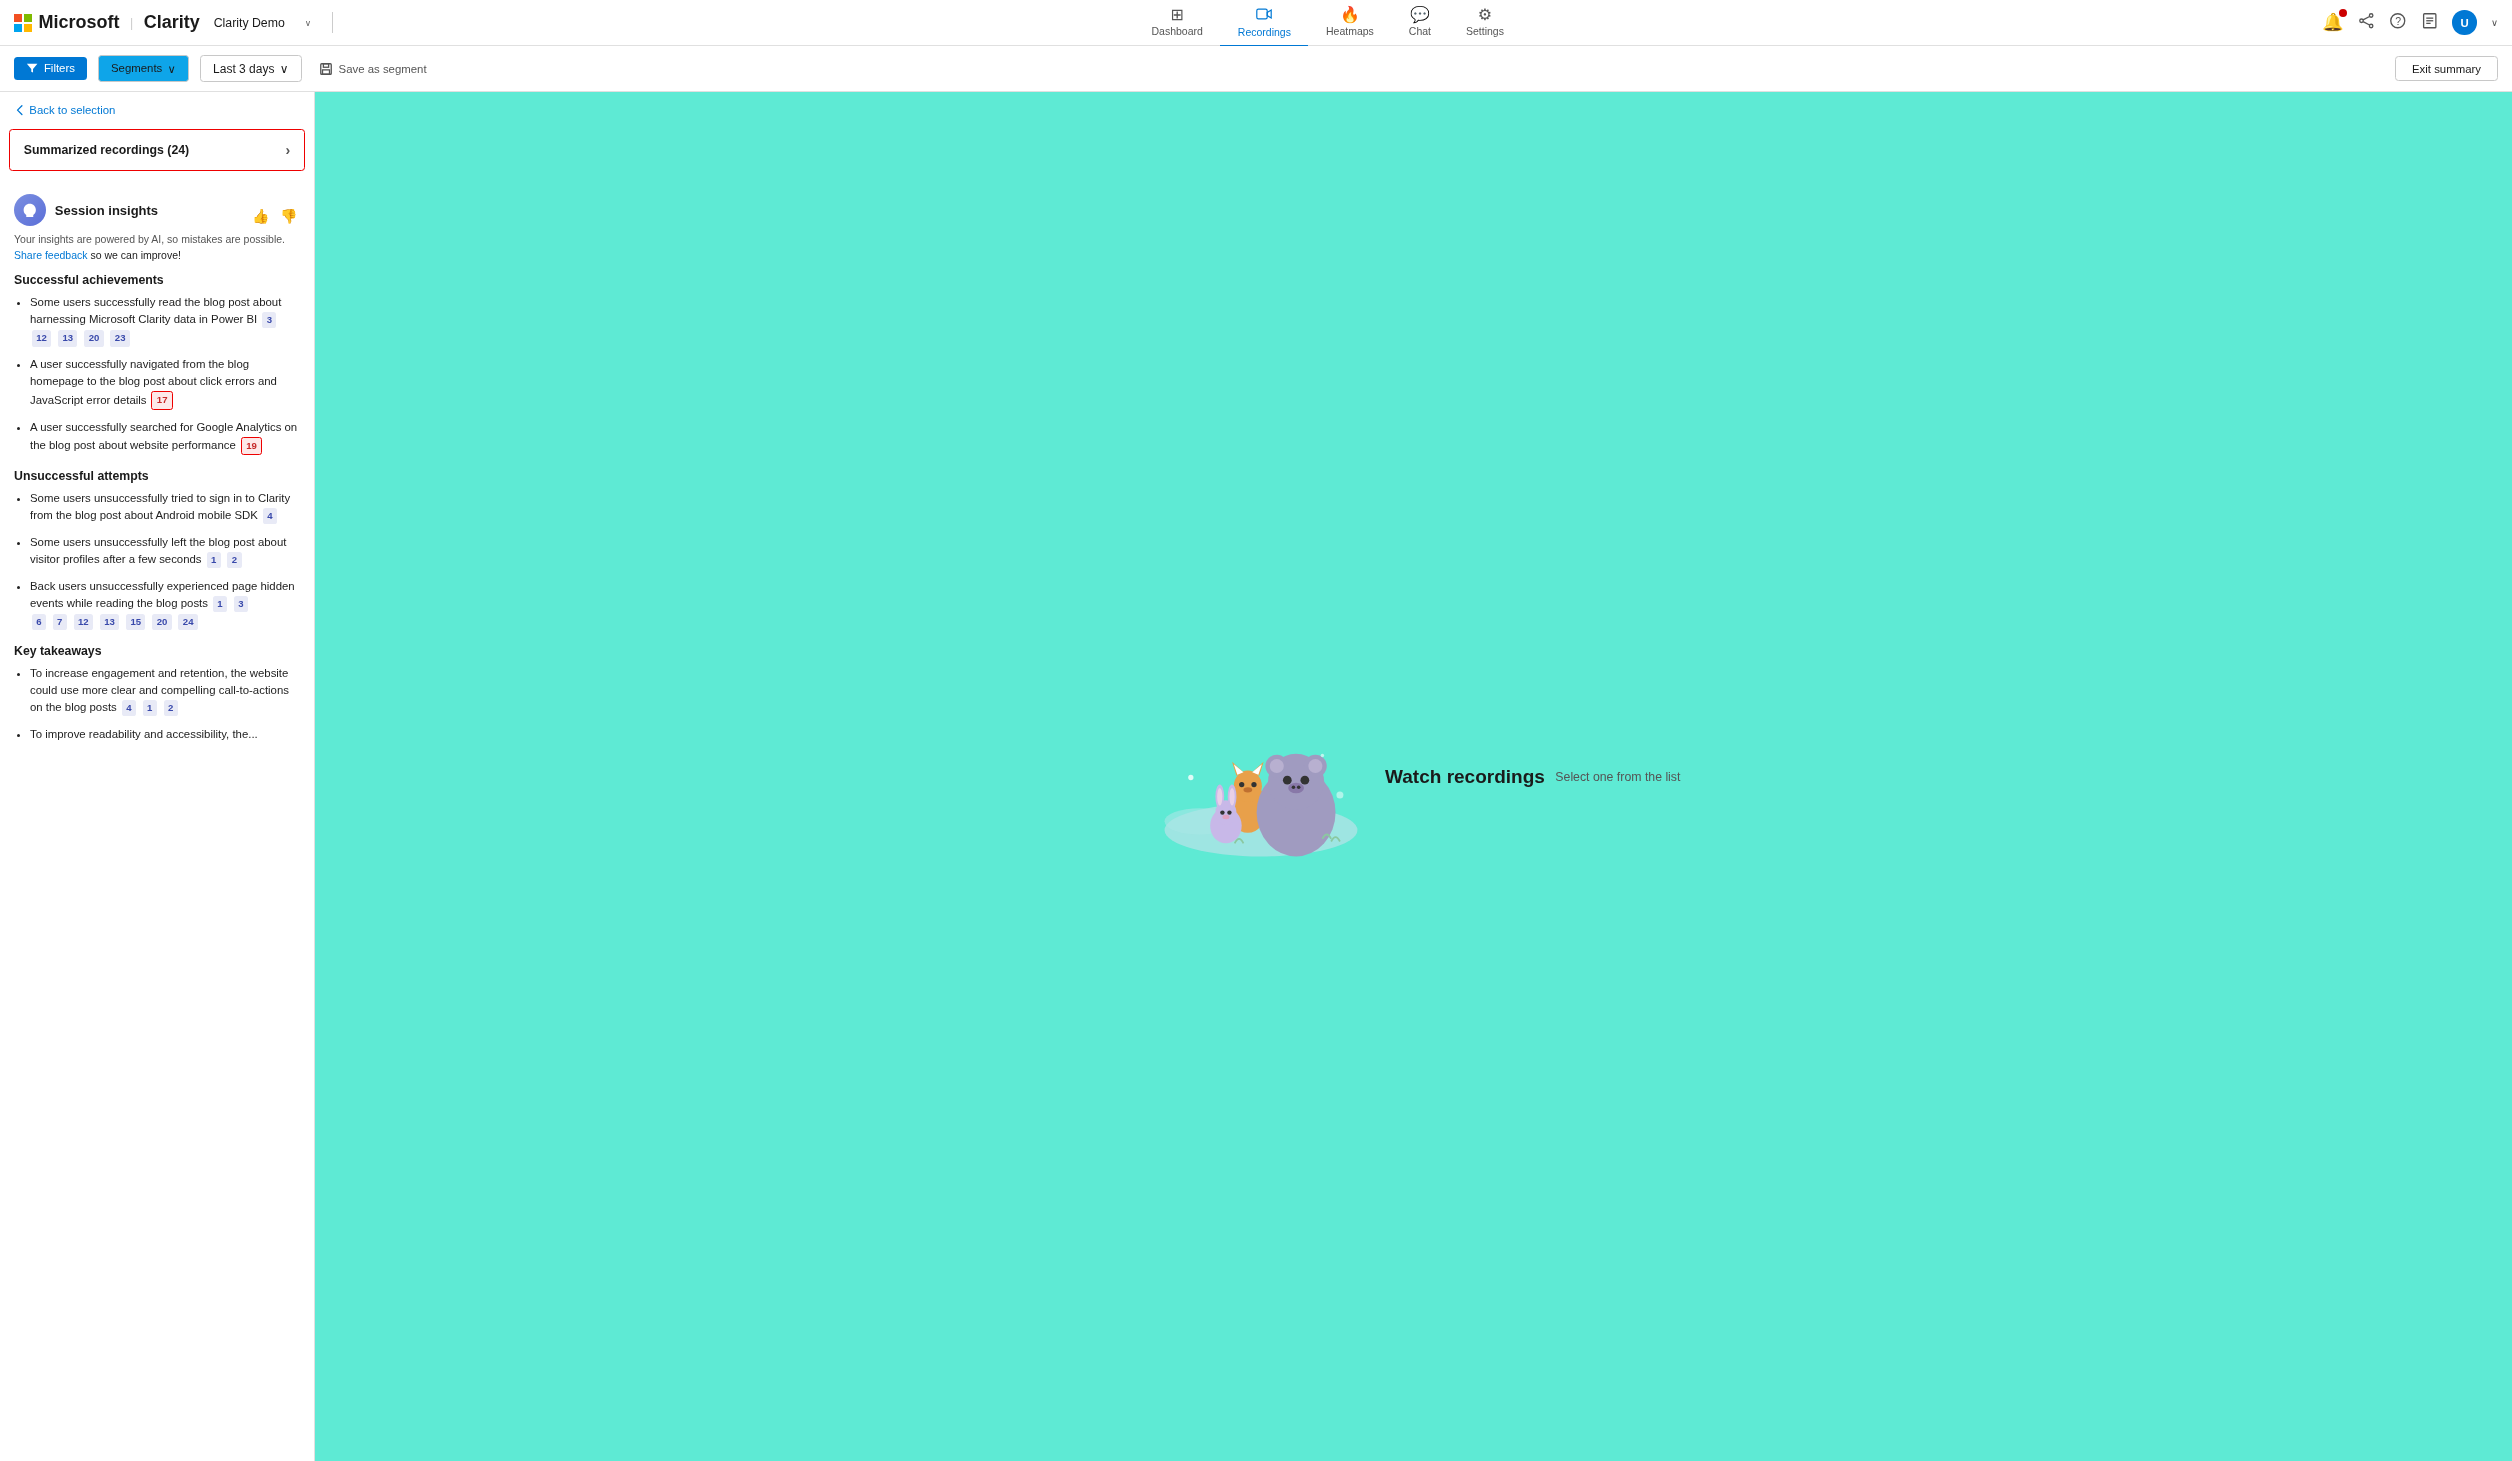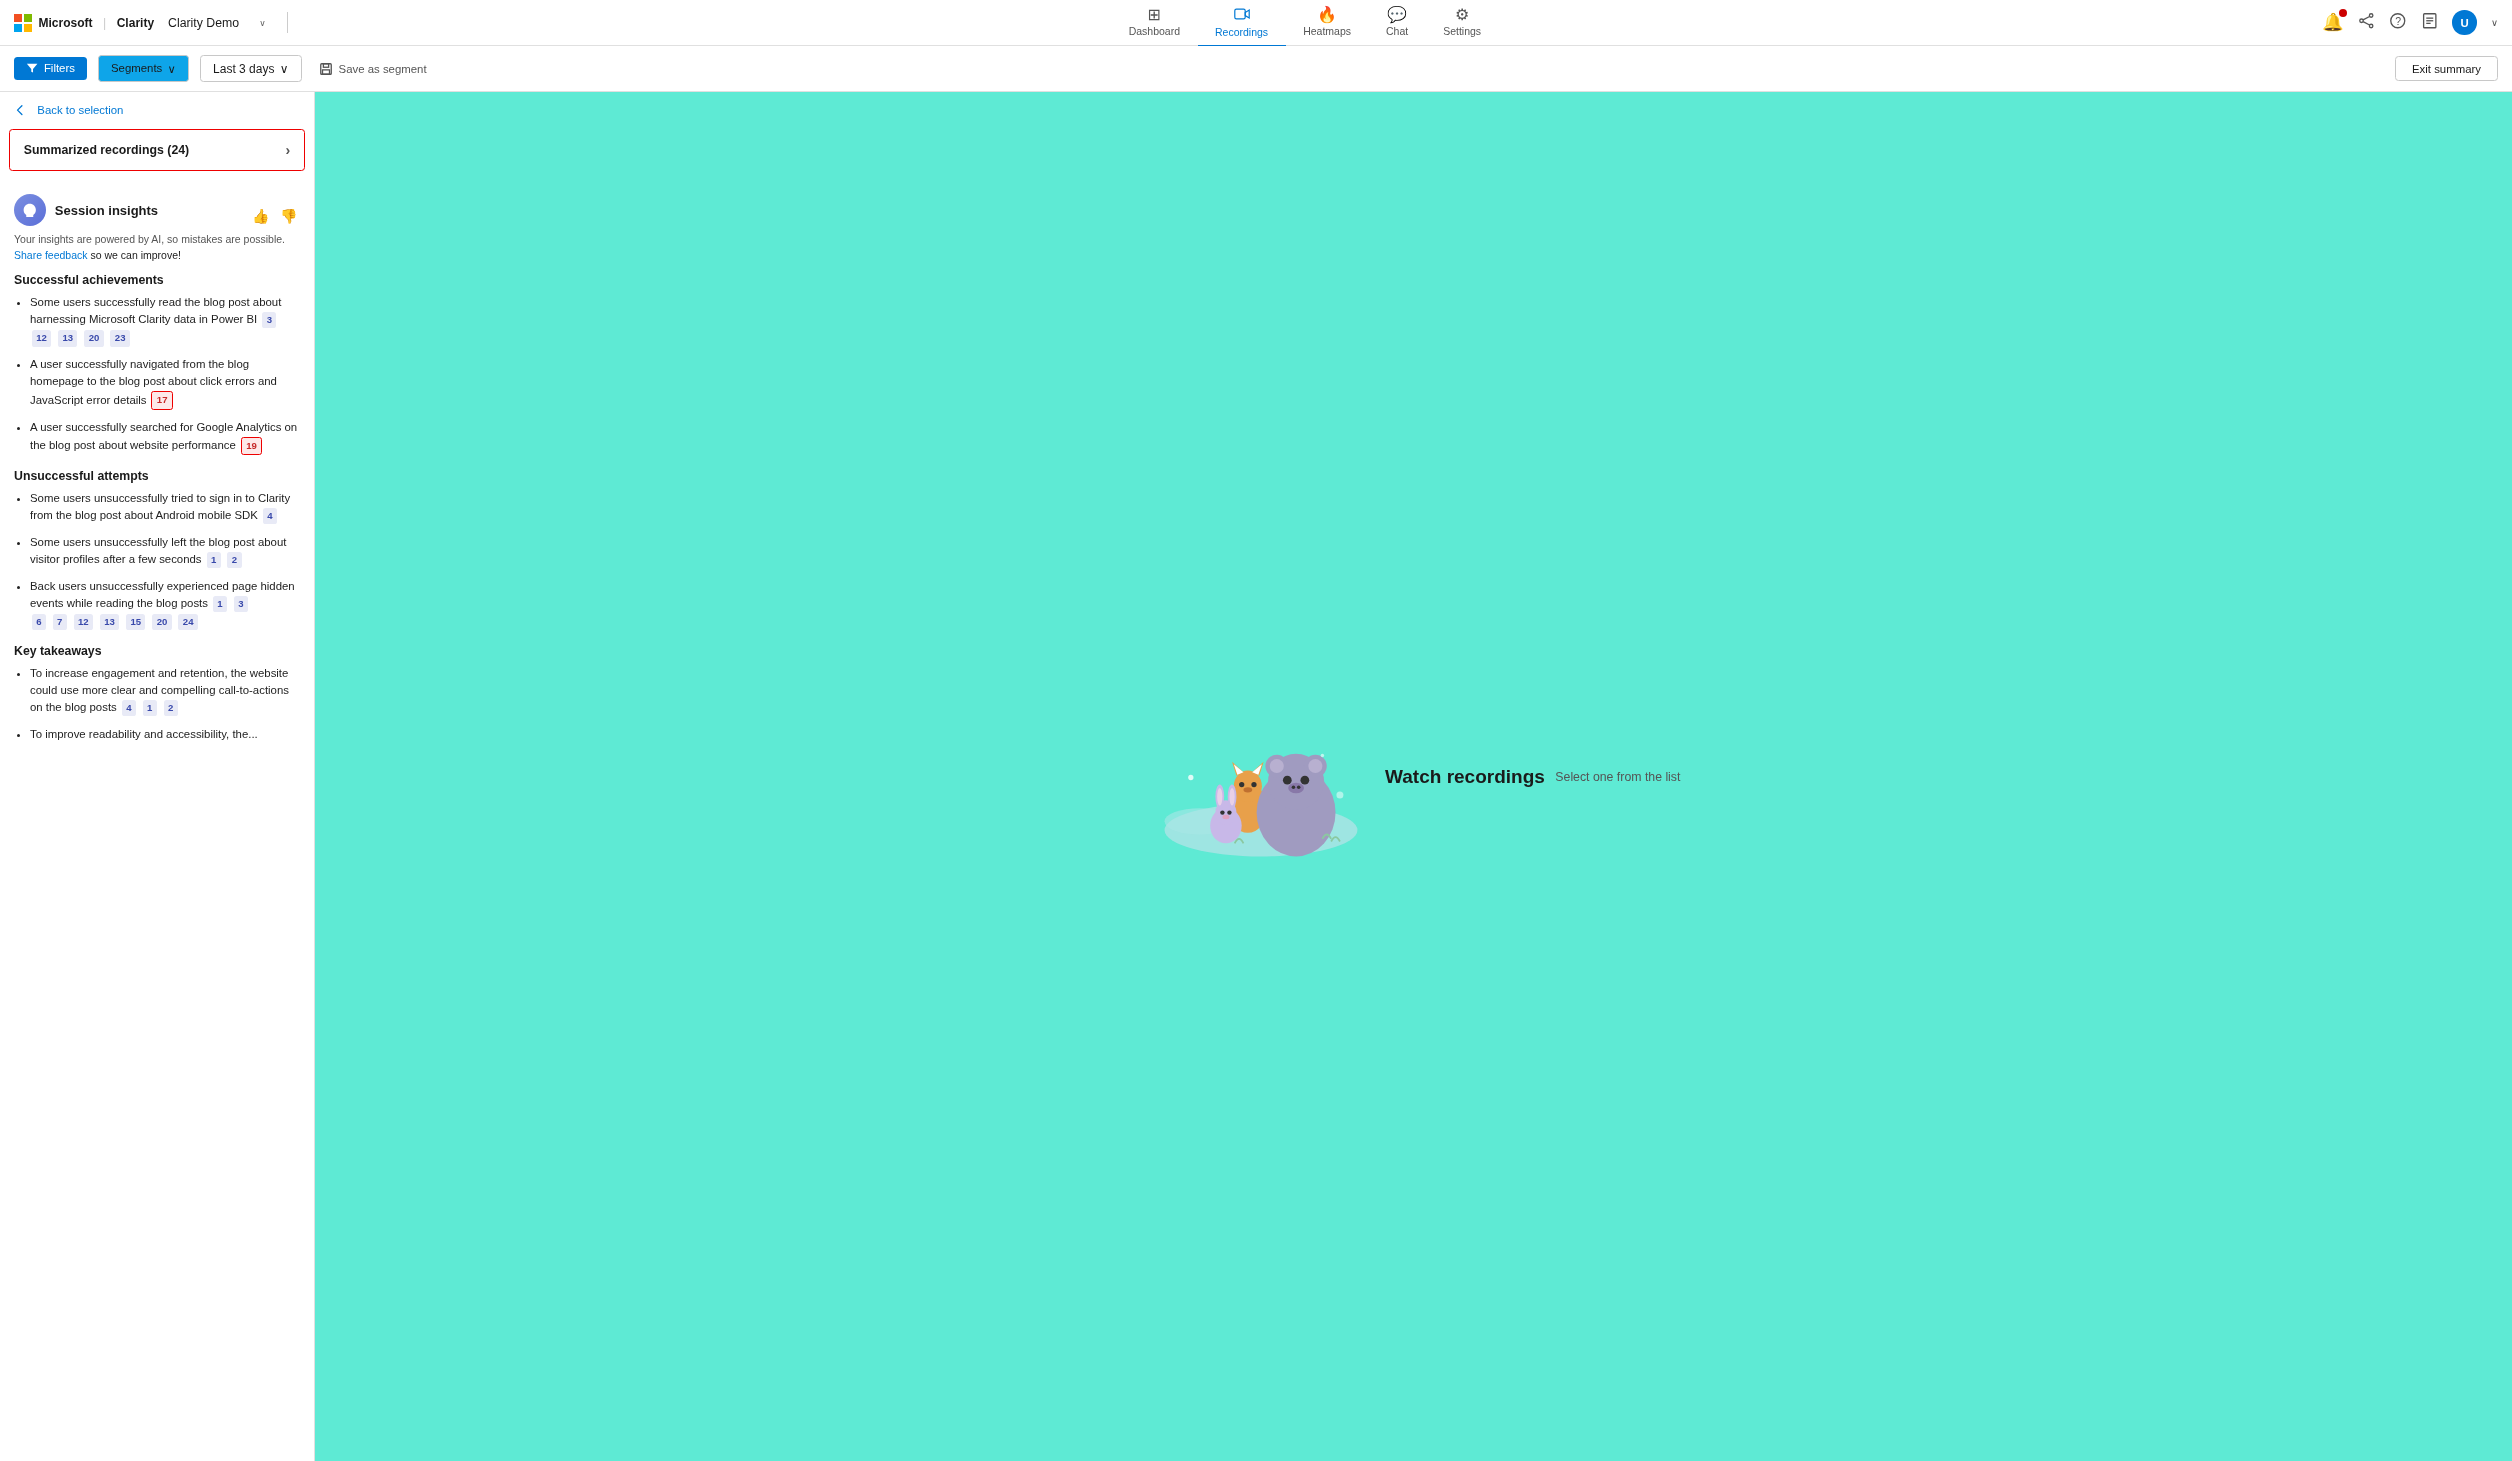--- a/index.html
+++ b/index.html
@@ -11,21 +11,21 @@
       background: #fff; border-bottom: 0.9px solid #e0e0e0;
       padding: 0 14px; gap: 0;
     }
     .nav-brand { display: flex; align-items: center; gap: 7px; padding-right: 14px; border-right: 0.9px solid #ccc; }
     .ms-logo { width: 17.5px; height: 17.5px; display: grid; grid-template-columns: 1fr 1fr; gap: 1.8px; }
     .ms-logo-q { width: 8px; height: 8px; }
     .ms-logo-q:nth-child(1) { background: #f25022; }
     .ms-logo-q:nth-child(2) { background: #7fba00; }
     .ms-logo-q:nth-child(3) { background: #00a4ef; }
     .ms-logo-q:nth-child(4) { background: #ffb900; }
-    .brand-name { font-size: 12px; font-weight: 600; color: #1a1a1a; }
+    .brand-name { font-size: 18px; font-weight: 600; color: #1a1a1a; }
     .brand-divider { color: #ccc; margin: 0 3.5px; }
     .project-selector { display: flex; align-items: center; gap: 20px; cursor: pointer; padding: 3.5px 7px; border-radius: 3.5px; }
     .chevron-down { font-size: 8.8px; color: #666; }
 
     .nav-center { display: flex; align-items: center; gap: 0; flex: 1; justify-content: center; }
     .nav-item { display: flex; flex-direction: column; align-items: center; gap: 1.8px; padding: 7px 17.5px; cursor: pointer; border-bottom: 1.8px solid transparent; color: #555; text-decoration: none; font-size: 10.5px; }
     .nav-item.active { color: #0078d4; border-bottom: 1.8px solid #0078d4; }
     .nav-icon { font-size: 16px; line-height: 1; }
     .nav-label { font-size: 10.5px; }
 
@@ -48,21 +48,21 @@
     .save-segment svg { width: 14px; height: 14px; }
     .toolbar-spacer { flex: 1; }
     .btn-exit { background: #fff; color: #1a1a1a; border: 0.9px solid #c8c8c8; border-radius: 3.5px; padding: 5.3px 16px; cursor: pointer; font-size: 11.4px; font-weight: 500; }
 
     
     .main-layout { display: flex; height: calc(100vh - 91px); }
 
     
     .sidebar { width: 315px; min-width: 315px; background: #fff; border-right: 0.9px solid #e0e0e0; display: flex; flex-direction: column; overflow: hidden; }
 
-    .sidebar-back { display: flex; align-items: center; gap: 11px; padding: 12.3px 14px; color: #0078d4; cursor: pointer; font-size: 11.4px; border-bottom: none; }
+    .sidebar-back { display: flex; align-items: center; gap: 3px; padding: 12.3px 14px; color: #0078d4; cursor: pointer; font-size: 11.4px; border-bottom: none; }
     .sidebar-back svg { width: 12.3px; height: 12.3px; fill: #0078d4; }
 
     .summarized-row {
       display: flex; align-items: center; justify-content: space-between;
       padding: 12.3px 14px;
       border: 1.8px solid #e00;
       margin: 0 8.8px 8.8px 8.8px;
       border-radius: 3.5px;
       cursor: pointer;
       font-size: 12.3px;

